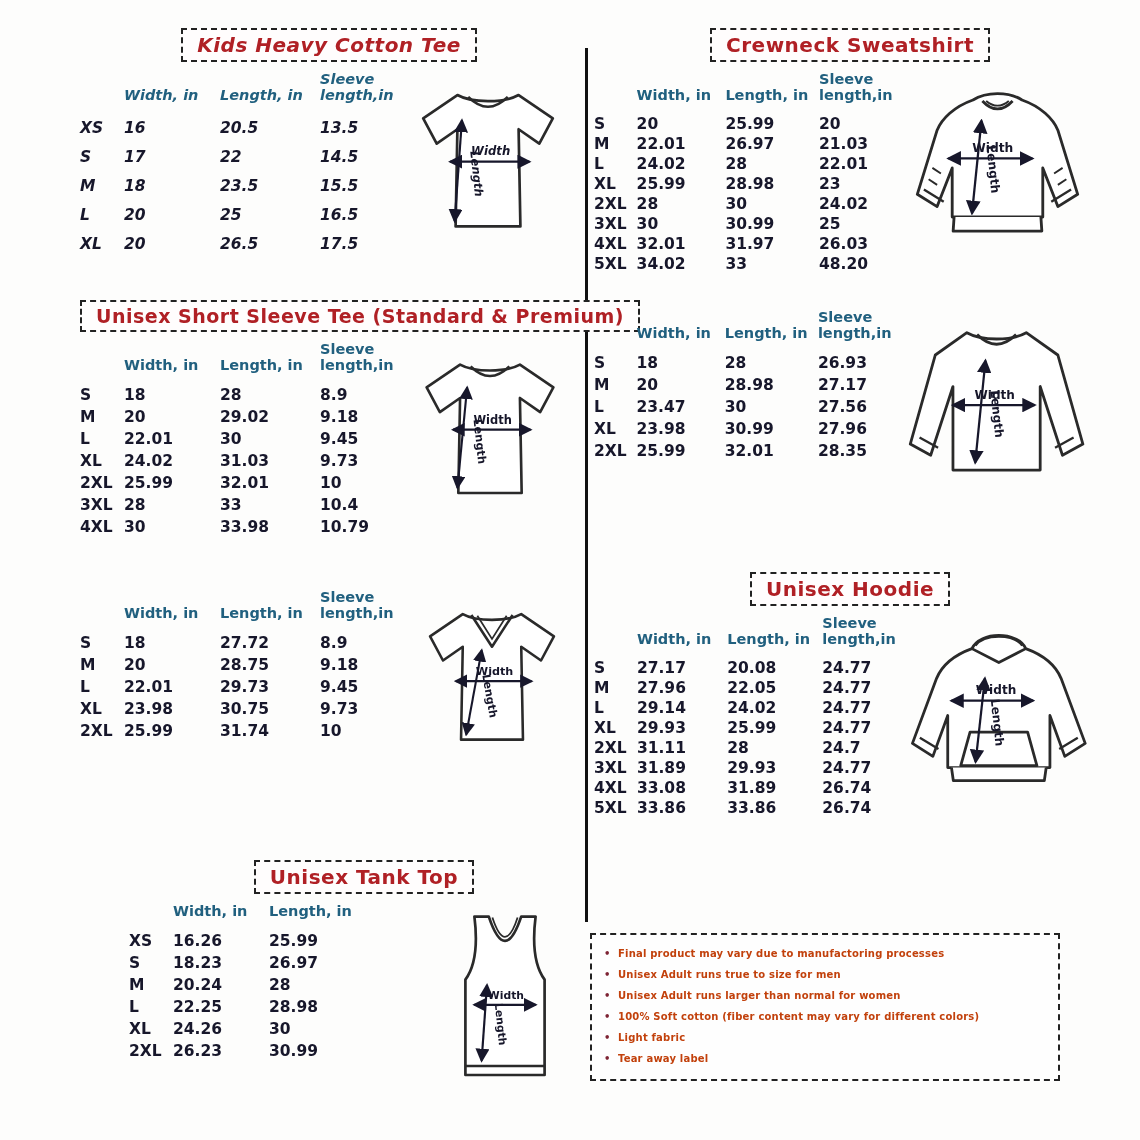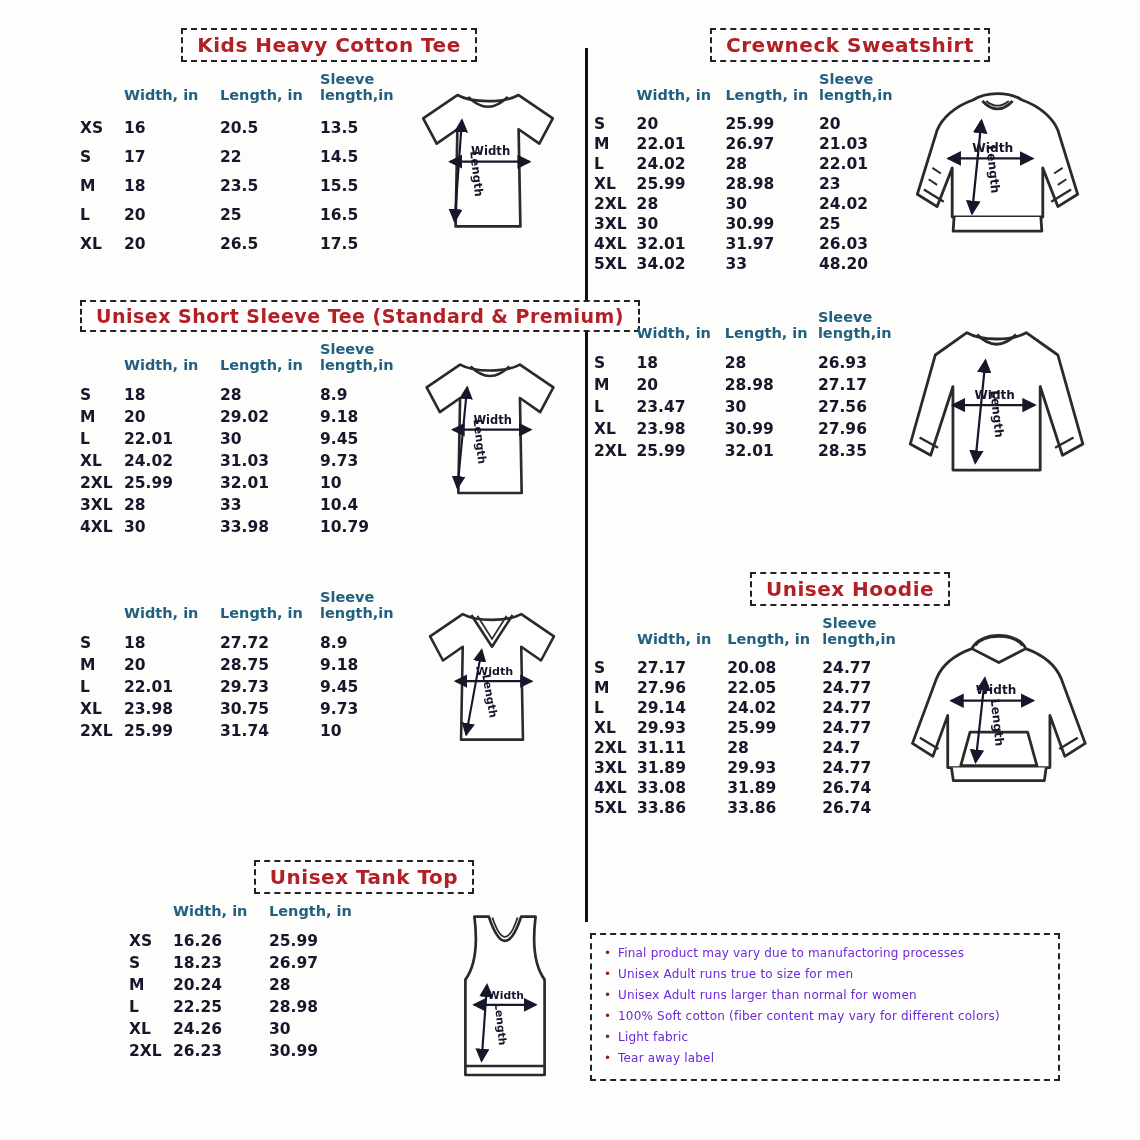--- a/index.html
+++ b/index.html
@@ -45,28 +45,28 @@
   .divider{
     position:absolute;left:585px;top:48px;width:3px;height:874px;background:#111;
   }
   .notes-box{
     position:absolute;left:590px;top:933px;width:470px;
     border:2px dashed #222;padding:8px 10px 10px 12px;background:#fefefe;
     box-sizing:border-box;
   }
   .notes-box ul{margin:0;padding:0;list-style:none;}
   .notes-box li{
-    font-size:12px;font-weight:normal;color:#6d28d9;line-height:21px;
+    font-size:10px;font-weight:bold;color:#c2410c;line-height:21px;
     padding-left:14px;position:relative;letter-spacing:.2px;
   }
   .notes-box li::before{
     content:"•";color:#7d2333;position:absolute;left:0;top:0;
   }
   
-  #sec-kids{left:80px;top:28px;width:498px;}
+  #sec-kids{left:80px;top:28px;width:498px;font-style:italic;}
   #sec-ss{left:80px;top:300px;width:498px;}
   #sec-vneck{left:80px;top:580px;width:498px;}
   #sec-tank{left:86px;top:860px;width:470px;margin-left:43px;}
   #sec-crew{left:594px;top:28px;width:512px;}
   #sec-ls{left:594px;top:300px;width:512px;}
   #sec-hoodie{left:594px;top:572px;width:512px;}
   .pad-kids{padding-left:20px;}
   .pad-ss{padding-left:34px;}
   .pad-tank{padding-left:38px;}
   .pad-right{padding-left:4px;}

